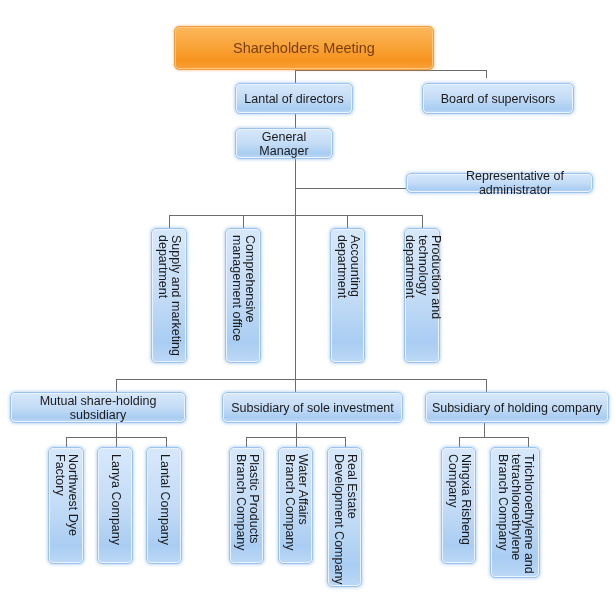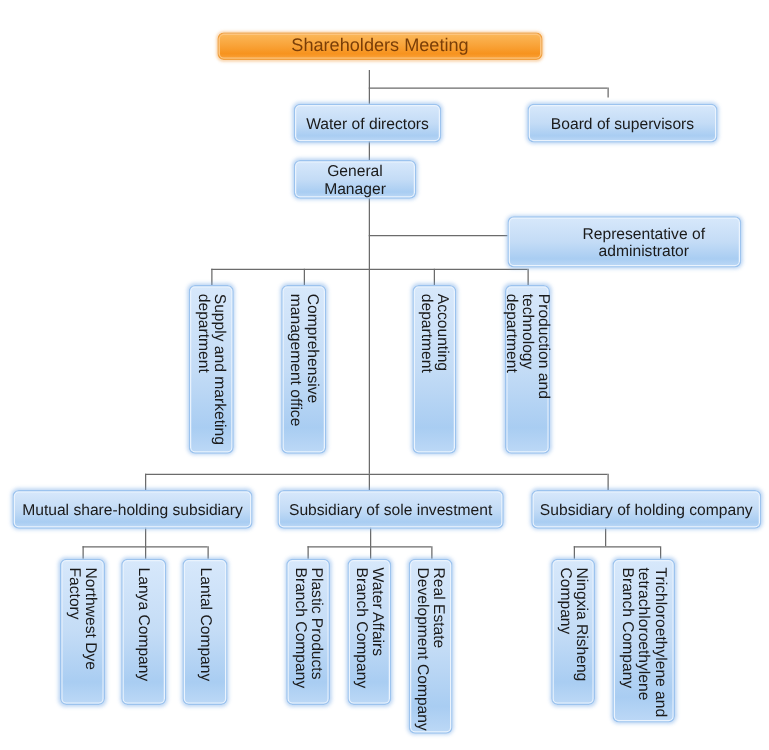--- a/index.html
+++ b/index.html
@@ -58,52 +58,52 @@
 <div class="ln h" style="left:246px; top:437px; width:99px;"></div>
 <div class="ln v" style="left:246px; top:437px; height:10px;"></div>
 <div class="ln v" style="left:296px; top:437px; height:10px;"></div>
 <div class="ln v" style="left:345px; top:437px; height:10px;"></div>
 
 <div class="ln v" style="left:484px; top:422px; height:15px;"></div>
 <div class="ln h" style="left:459px; top:437px; width:69px;"></div>
 <div class="ln v" style="left:459px; top:437px; height:10px;"></div>
 <div class="ln v" style="left:528px; top:437px; height:10px;"></div>
 
-<div class="box orange" style="left:174px; top:26px; width:260px; height:22px;">
+<div class="box orange" style="left:174px; top:26px; width:260px; height:44px;">
   <span>Shareholders Meeting</span>
 </div>
 
 <div class="box" style="left:235px; top:83px; width:118px; height:31px;">
-  <span>Water of directors</span>
+  <span>Lantal of directors</span>
 </div>
 <div class="box" style="left:422px; top:83px; width:152px; height:31px;">
   <span>Board of supervisors</span>
 </div>
 
 <div class="box" style="left:235px; top:128px; width:98px; height:31px;">
   <span>General Manager</span>
 </div>
-<div class="box" style="left:406px; top:173px; width:187px; height:41px;padding-left:31px;">
+<div class="box" style="left:406px; top:173px; width:187px; height:20px;padding-left:31px;">
   <span>Representative of administrator</span>
 </div>
 
 <div class="box vert" style="left:151px; top:228px; width:36px; height:135px;">
   <span class="vt">Supply and marketing department</span>
 </div>
 <div class="box vert" style="left:225px; top:228px; width:36px; height:135px;">
   <span class="vt">Comprehensive management office</span>
 </div>
 <div class="box vert" style="left:330px; top:228px; width:35px; height:135px;">
   <span class="vt">Accounting department</span>
 </div>
 <div class="box vert" style="left:404px; top:228px; width:36px; height:135px;">
   <span class="vt">Production and technology department</span>
 </div>
 
-<div class="box" style="left:10px; top:392px; width:192px; height:31px;">
+<div class="box" style="left:10px; top:392px; width:176px; height:31px;">
   <span>Mutual share-holding subsidiary</span>
 </div>
 <div class="box" style="left:222px; top:392px; width:181px; height:31px;">
   <span>Subsidiary of sole investment</span>
 </div>
 <div class="box" style="left:425px; top:392px; width:184px; height:31px;">
   <span>Subsidiary of holding company</span>
 </div>
 
 <div class="box vert" style="left:48px; top:447px; width:36px; height:117px;">

